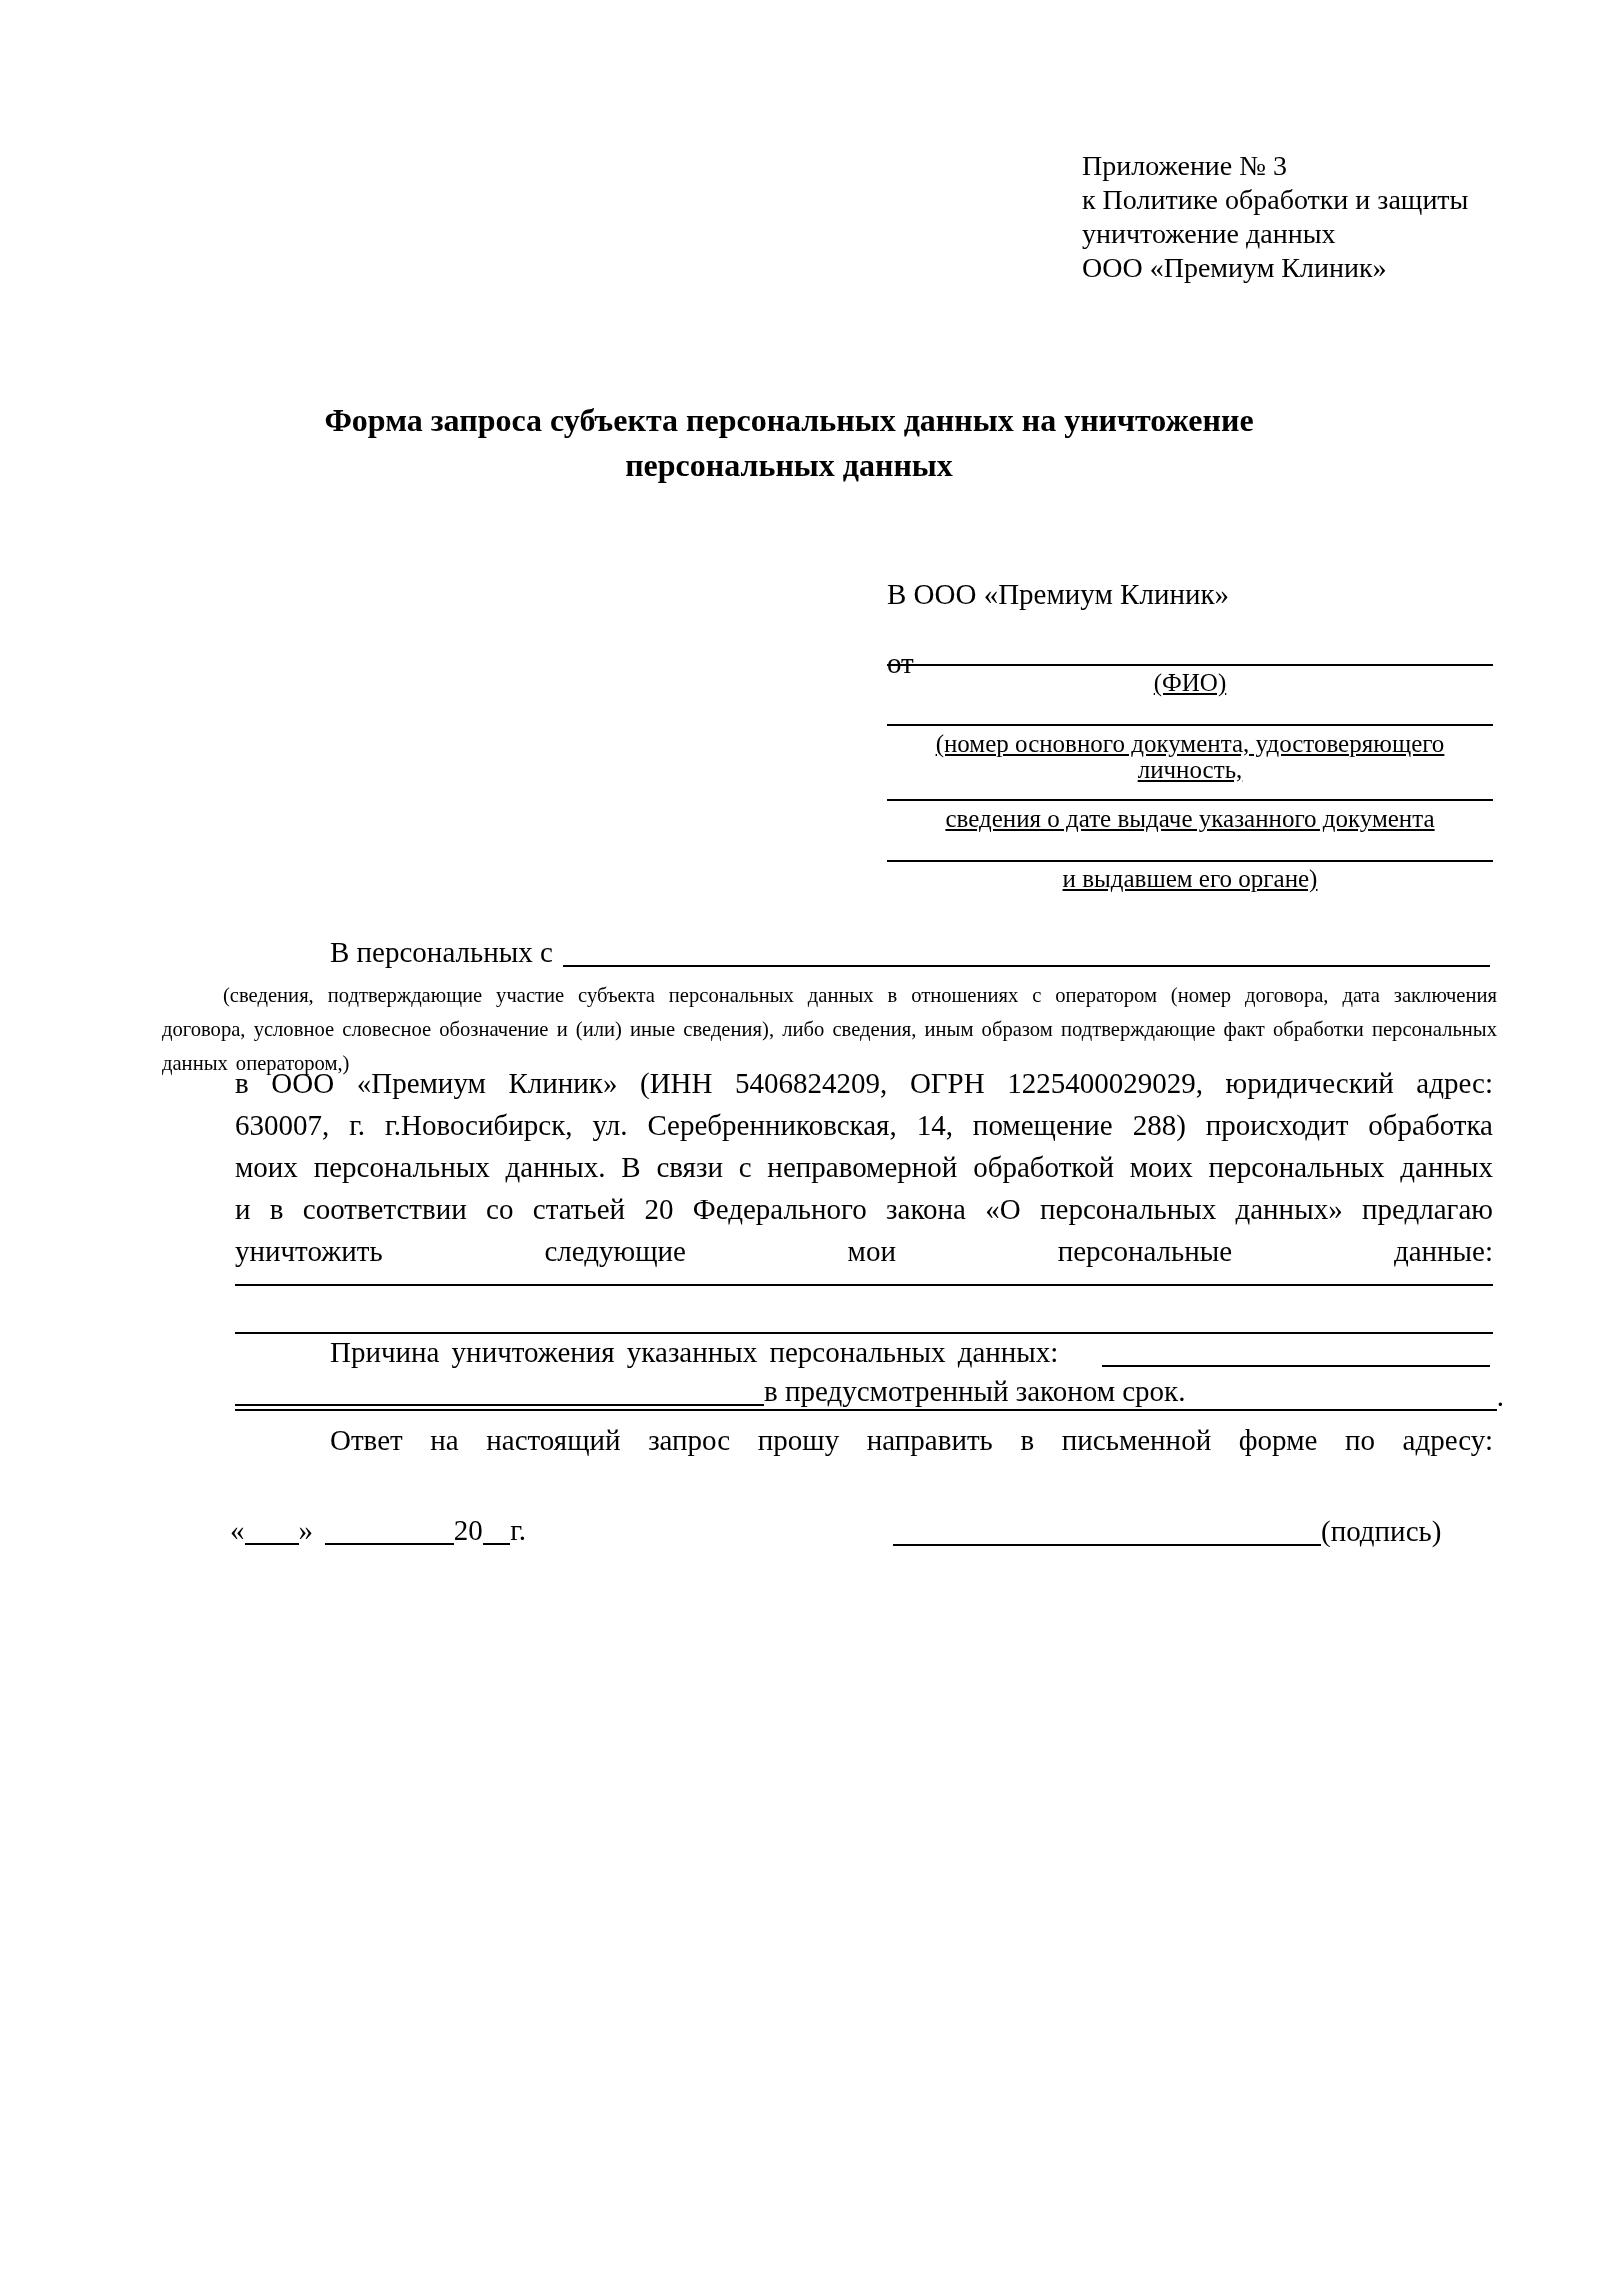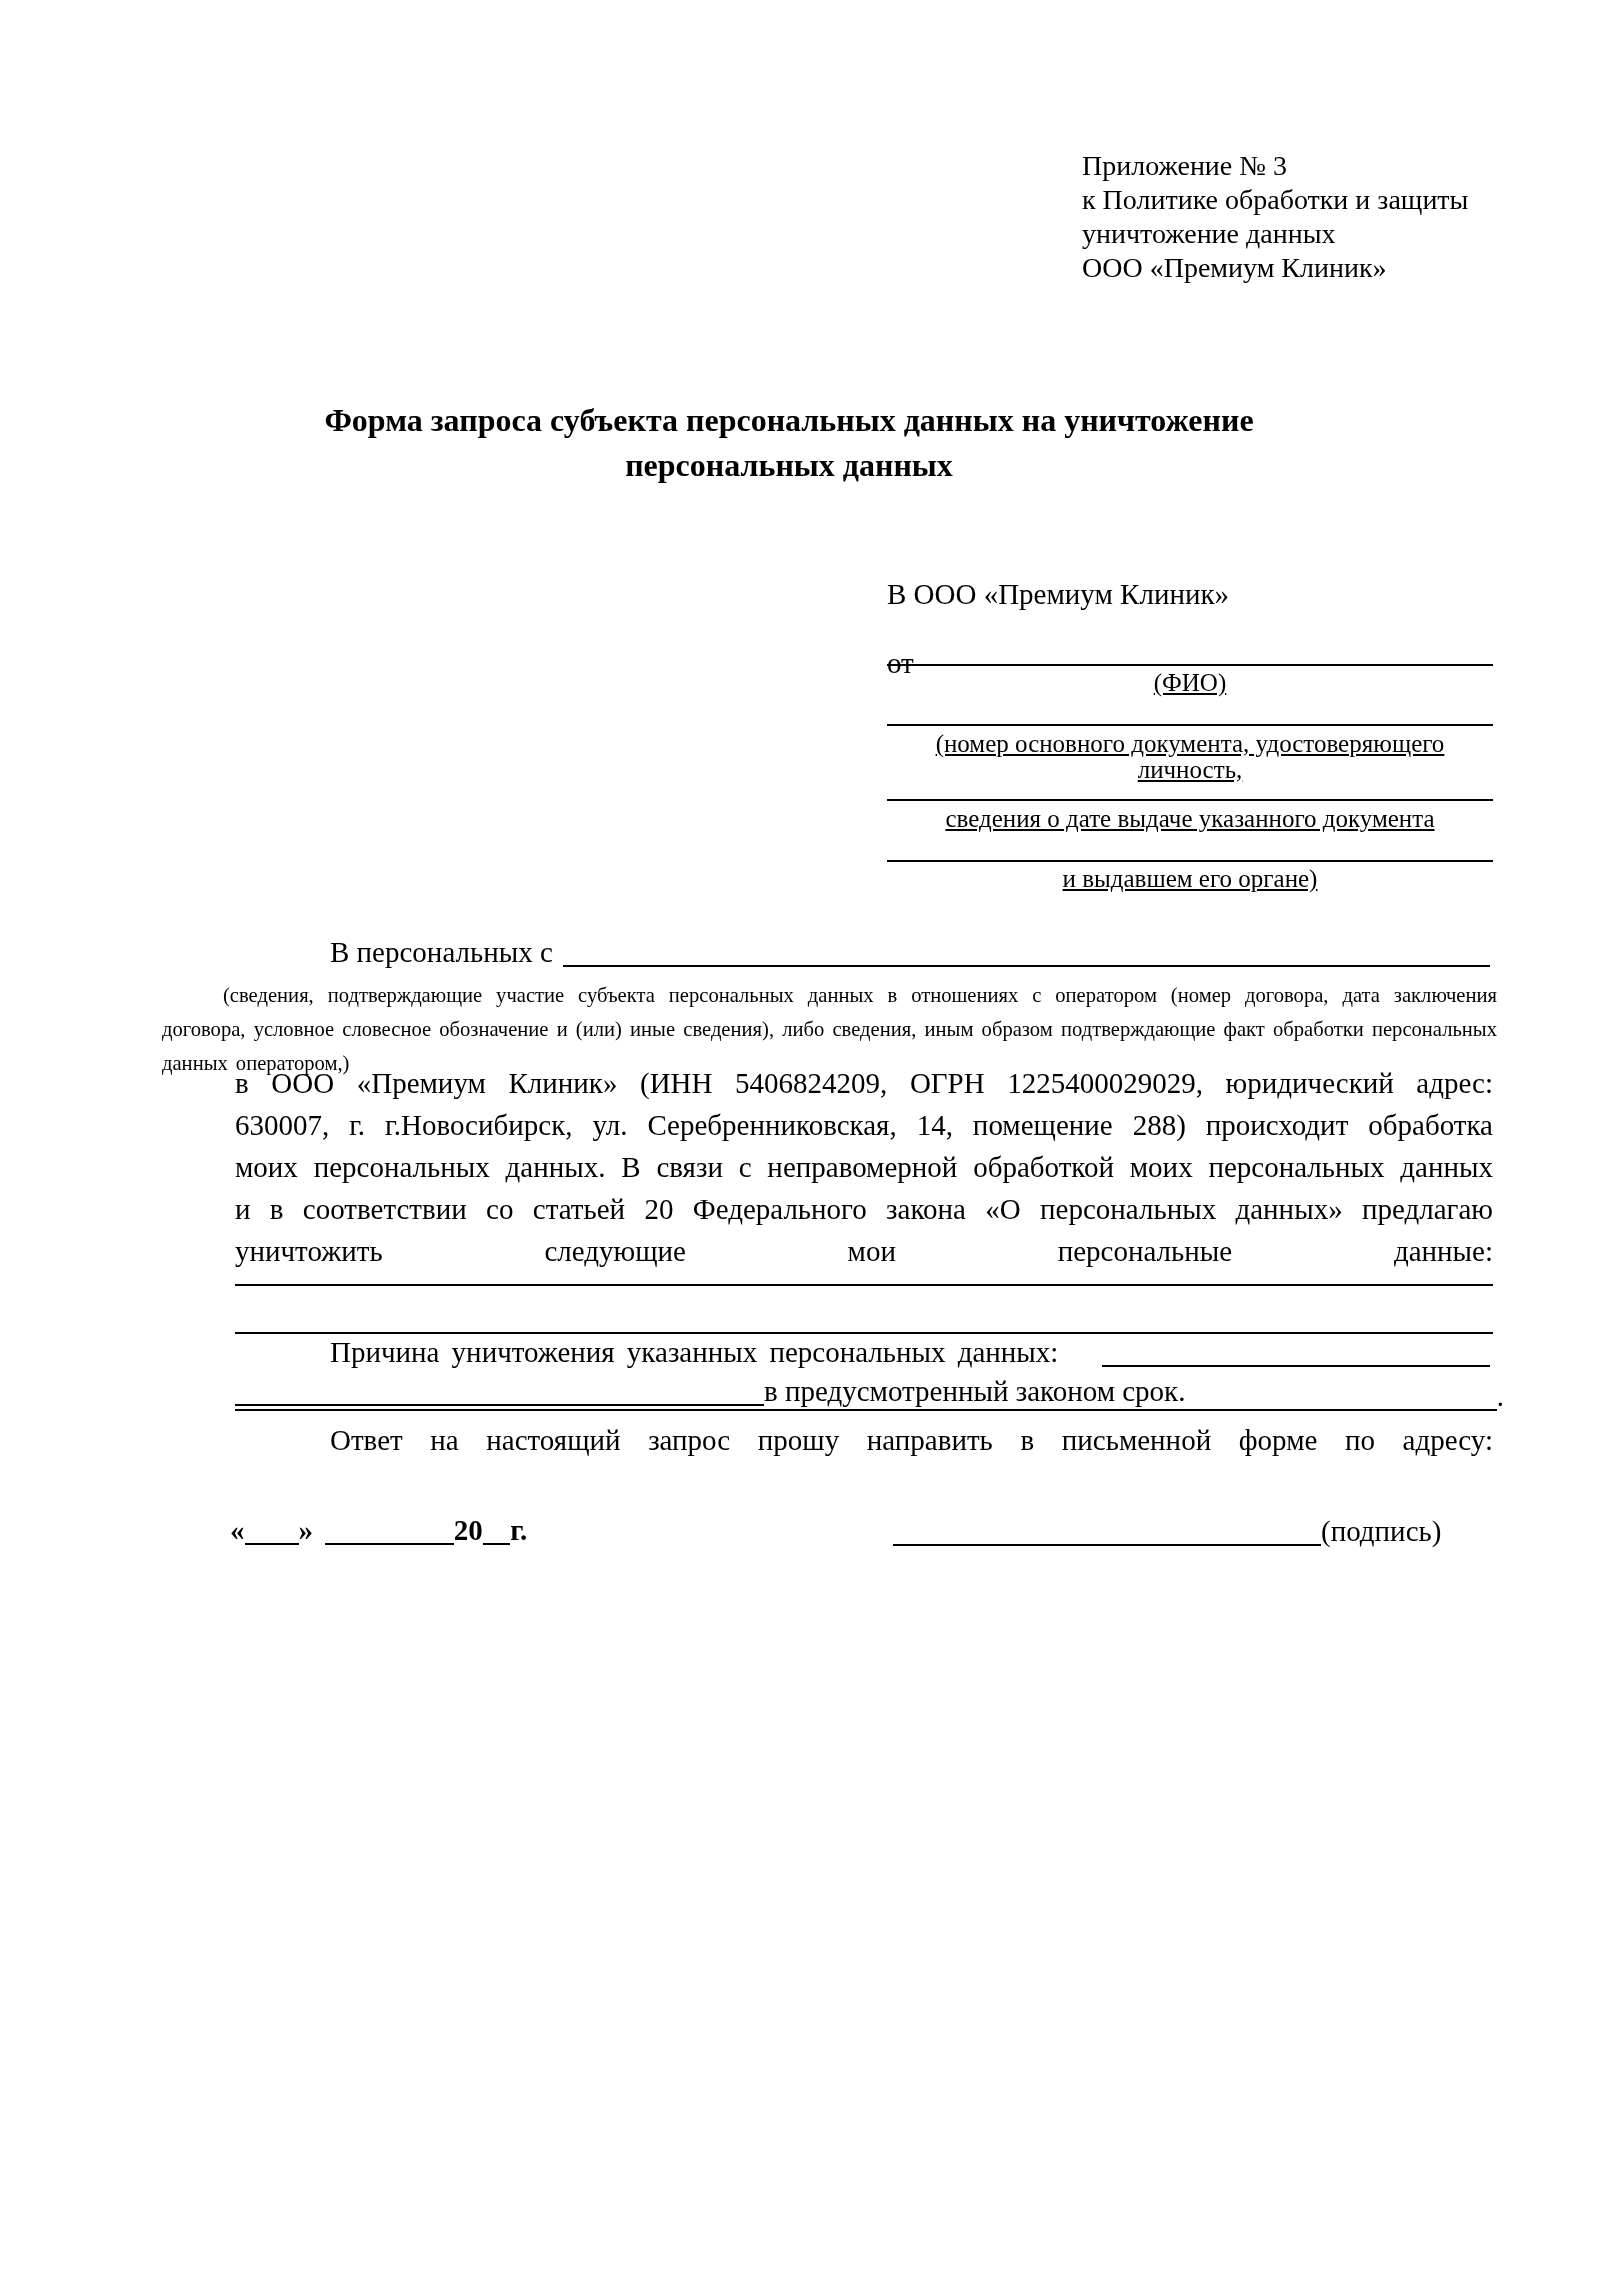--- a/index.html
+++ b/index.html
@@ -56,21 +56,21 @@
 
   .rule-period-row { left:235px; top:1380px; width:1269px; }
 
   .reply-line1 {
     left:235px; top:1419px; width:1258px;
     line-height:42px; text-align:justify; text-align-last:justify; text-indent:95px;
   }
   .reply-line2 { left:235px; top:1375px; width:1258px; }
   .reply-line2 .blank-address { width:529px; }
 
-  .date-row { left:230px; top:1514px; white-space:nowrap;font-weight:bold; }
+  .date-row { left:230px; top:1514px; white-space:nowrap; }
   .ublank {
     display:inline-block; height:2px; border-bottom:2px solid #000;
     position:relative; top:4.9px;
   }
   .blank-day { width:54px; }
   .blank-month { width:129px; margin-left:11.8px; }
   .blank-year { width:27.4px; }
 
   .signature-row { left:893px; top:1515px; width:588px; }
   .signature-row .blank-signature { width:428px; }

